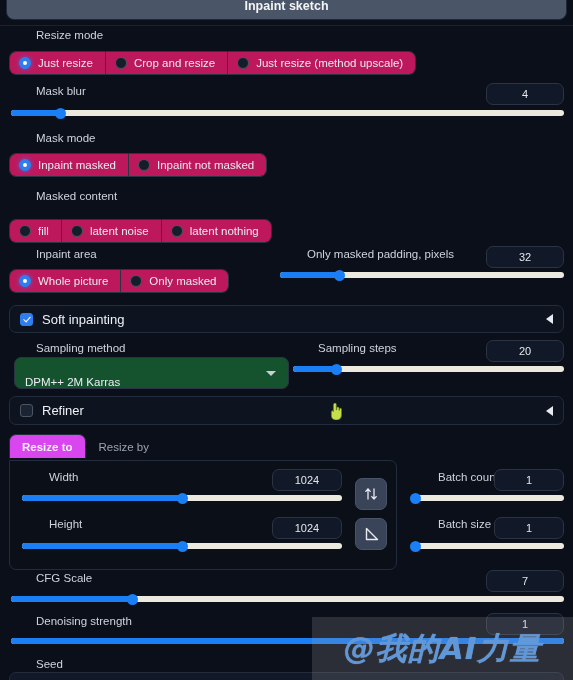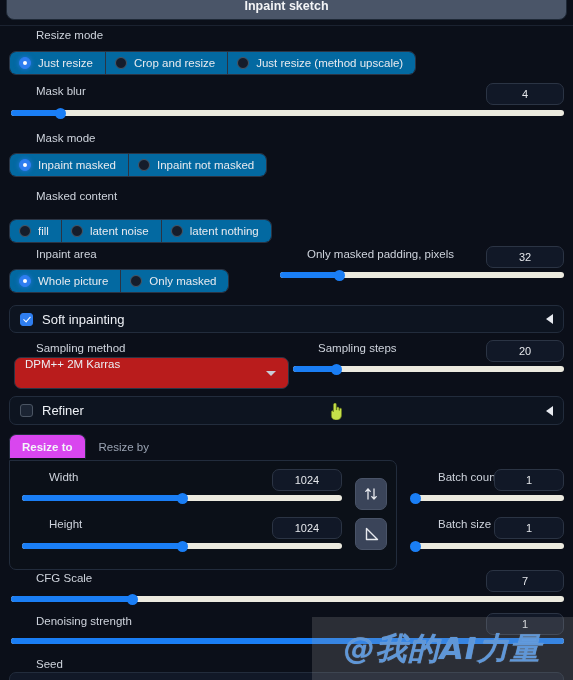--- a/index.html
+++ b/index.html
@@ -58,21 +58,21 @@
     overflow: hidden;
     background: #111827;
     width: max-content;
   }
   .radio-item {
     display: flex;
     align-items: center;
     gap: 7px;
     padding: 5px 12px 5px 9px;
     border-right: 1px solid #2b3444;
-    background: #0369a1;
+    background: #be185d;
     cursor: pointer;
     white-space: nowrap;
   }
   .radio-item:last-child { border-right: none; }
   .radio-dot {
     width: 12px; height: 12px;
     border-radius: 50%;
     border: 1px solid #4b5563;
     background: #151d2b;
     box-sizing: border-box;
@@ -179,23 +179,23 @@
     border-top: 5px solid transparent;
     border-bottom: 5px solid transparent;
     border-right: 7px solid #e7eaf0;
     cursor: pointer;
   }
 
   
   .dropdown {
     border: 1px solid #2b3444;
     border-radius: 7px;
-    background: #b91c1c;
-    display: flex;
-    align-items: flex-start;
+    background: #14532d;
+    display: flex;
+    align-items: flex-end;
     padding: 0 10px;
     box-sizing: border-box;
     position: relative;
     cursor: pointer;
   }
   .dropdown-value { font-size: 11.5px; color: #eceef3; }
   .dd-caret {
     position: absolute;
     right: 12px; top: 50%;
     margin-top: -2px;

